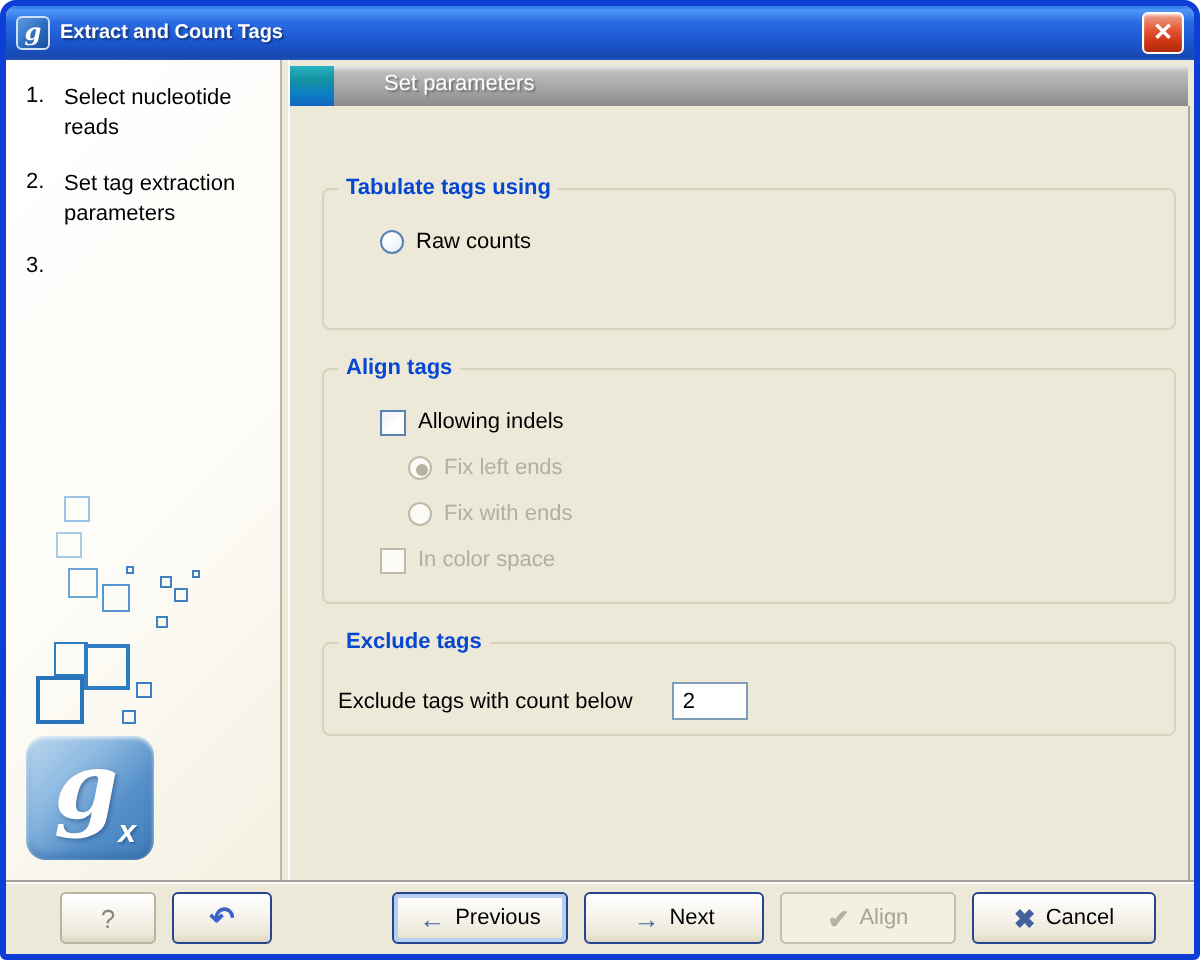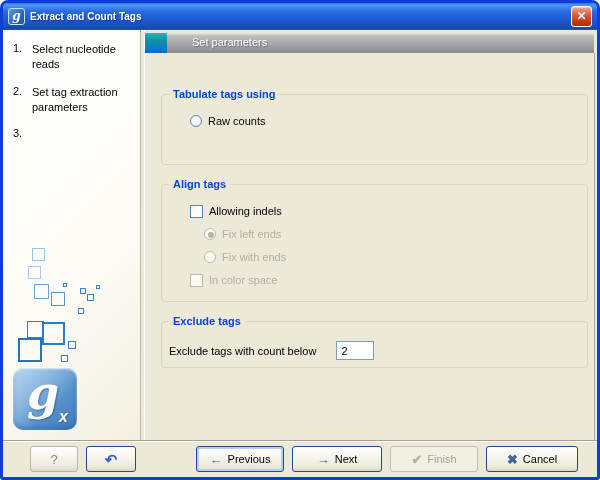--- a/index.html
+++ b/index.html
@@ -204,21 +204,21 @@
     <button class="btn btn-prev">
       <span class="ico">←</span>
       <span>Previous</span>
     </button>
     <button class="btn btn-next">
       <span class="ico">→</span>
       <span>Next</span>
     </button>
     <button class="btn btn-finish">
       <span class="ico">✔</span>
-      <span>Finish</span>
+      <span>Align</span>
     </button>
     <button class="btn btn-cancel">
       <span class="ico">✖</span>
       <span>Cancel</span>
     </button>
   </div>
 
 </div>
 
 </body></html>

